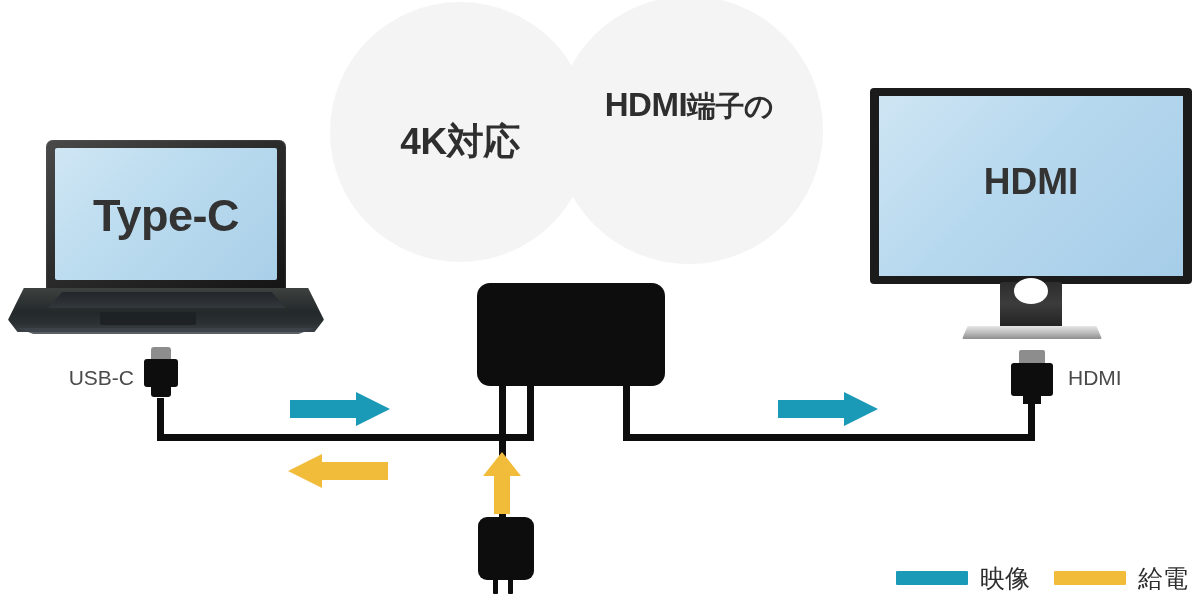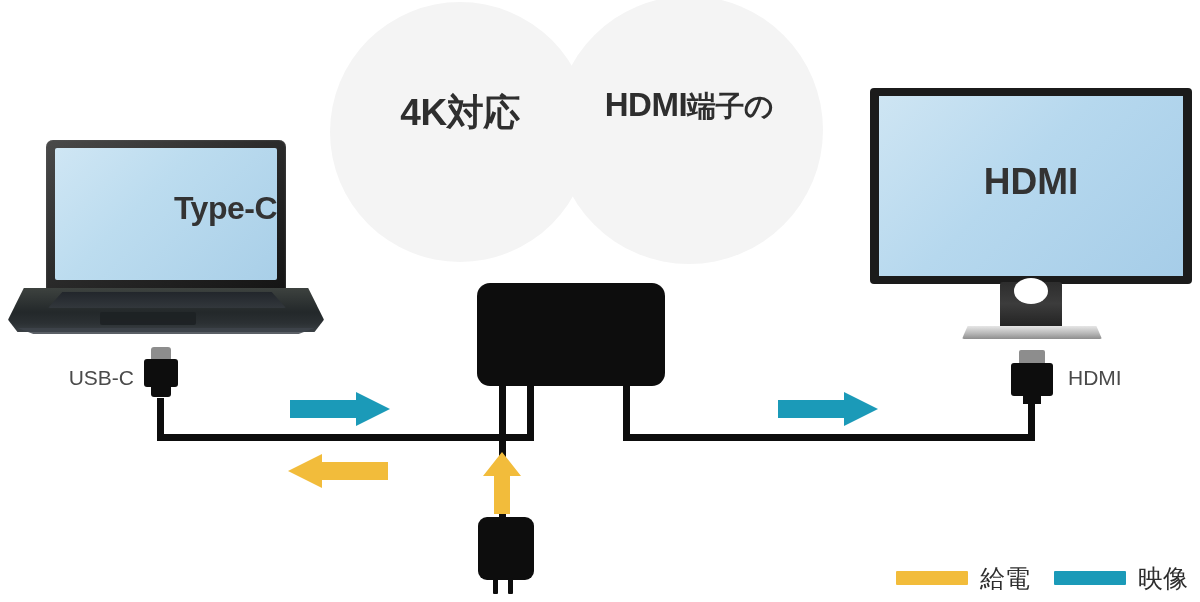--- a/index.html
+++ b/index.html
@@ -30,21 +30,21 @@
   .badge-text {
     position: absolute;
     color: #2e2e2e;
     font-weight: bold;
     text-align: center;
     line-height: 1.18;
     letter-spacing: -0.5px;
     white-space: nowrap;
   }
   #badge-label-4k {
-    left: 330px; top: 91px; width: 260px;
+    left: 330px; top: 120px; width: 260px;
     font-size: 37px;
     text-align: center;
   }
   #badge-label-hdmi {
     left: 553px; top: 78px; width: 272px;
     font-size: 33px;
     margin-top: 8px;
   }
   #badge-label-hdmi .line1 { display:block; }
   #badge-label-hdmi .line2 { display:block; margin-top: 2px; }
@@ -58,21 +58,21 @@
     border-radius: 7px 7px 2px 2px;
     box-shadow: inset 0 0 2px #5d5d5d;
   }
   #laptop-screen {
     position: absolute; left: 47px; top: 8px; width: 222px; height: 132px;
     background: linear-gradient(135deg,#cfe6f4 0%,#bcdcef 40%,#a9cfe8 100%);
     border-radius: 2px;
   }
   #laptop-screen-label {
     position: absolute; left: 47px; top: 50px; width: 222px;
-    text-align: right; font-size: 32px; font-weight: bold; color: #333333;
+    text-align: center; font-size: 45px; font-weight: bold; color: #333333;
     letter-spacing: -0.5px;
   }
   #laptop-base {
     position: absolute; left: 0px; top: 148px; width: 316px; height: 44px;
     background: linear-gradient(180deg,#3d423f 0%,#23282a 55%,#2b3033 80%,#3b4145 100%);
     border-radius: 6px/14px;
     box-shadow: 0 2px 2px rgba(0,0,0,.25);
     clip-path: polygon(5% 0%, 95% 0%, 100% 72%, 97% 100%, 3% 100%, 0% 72%);
   }
   #laptop-keyboard {
@@ -295,22 +295,22 @@
   </div>
 
   <div class="flow-arrow" id="arrow-power-up">
     <svg viewBox="0 0 38 62" width="38" height="62">
       <polygon points="19,0 38,24 27,24 27,62 11,62 11,24 0,24" fill="#f2bc3b"></polygon>
     </svg>
   </div>
 
   <div id="legend">
     <div class="legend-item">
+      <div class="legend-swatch" style="background:#1b9ab8"></div>
+      <div class="legend-label">映像</div>
+    </div>
+    <div class="legend-item">
       <div class="legend-swatch" style="background:#f2bc3b"></div>
       <div class="legend-label">給電</div>
     </div>
-    <div class="legend-item">
-      <div class="legend-swatch" style="background:#1b9ab8"></div>
-      <div class="legend-label">映像</div>
-    </div>
   </div>
 
 </div>
 
 </body></html>

